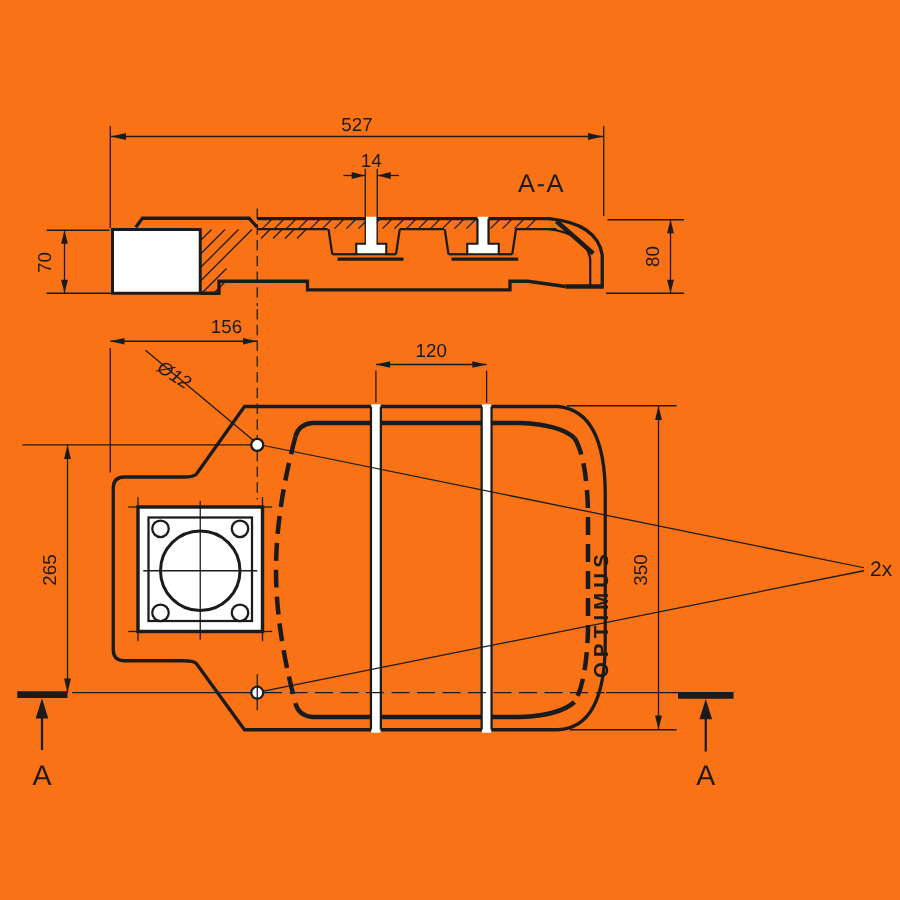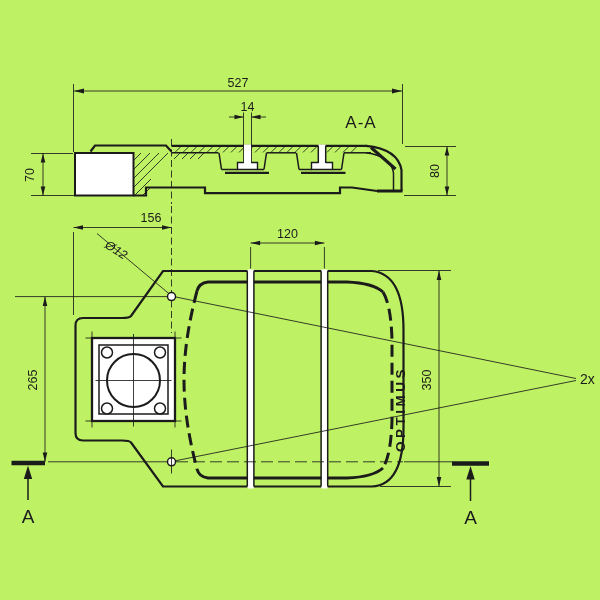--- a/index.html
+++ b/index.html
@@ -1,16 +1,16 @@
 <!DOCTYPE html>
 <html><head>
 <meta charset="utf-8">
 <style>
   html,body{margin:0;padding:0;background:#fff;}
-  .canvas{position:relative;width:600px;height:600px;background:#bef264;overflow:hidden;}
+  .canvas{position:relative;width:600px;height:600px;background:#f97316;overflow:hidden;}
   svg{display:block;}
   .t{stroke:#1b1b1b;stroke-width:.85;fill:none}
   .m{stroke:#1b1b1b;stroke-width:1.5;fill:none}
   .k{stroke:#1b1b1b;stroke-width:2.2;fill:none}
   .K{stroke:#1b1b1b;stroke-width:3;fill:none}
   .w{fill:#ffffff}
   .wo{fill:#ffffff;stroke:#1b1b1b}
   .ar{fill:#1b1b1b;stroke:none}
   .bar{stroke:#1b1b1b;stroke-width:4.5;fill:none}
   text{font-family:"Liberation Sans","DejaVu Sans",sans-serif;fill:#1b1b1b;font-size:12.5px;}

